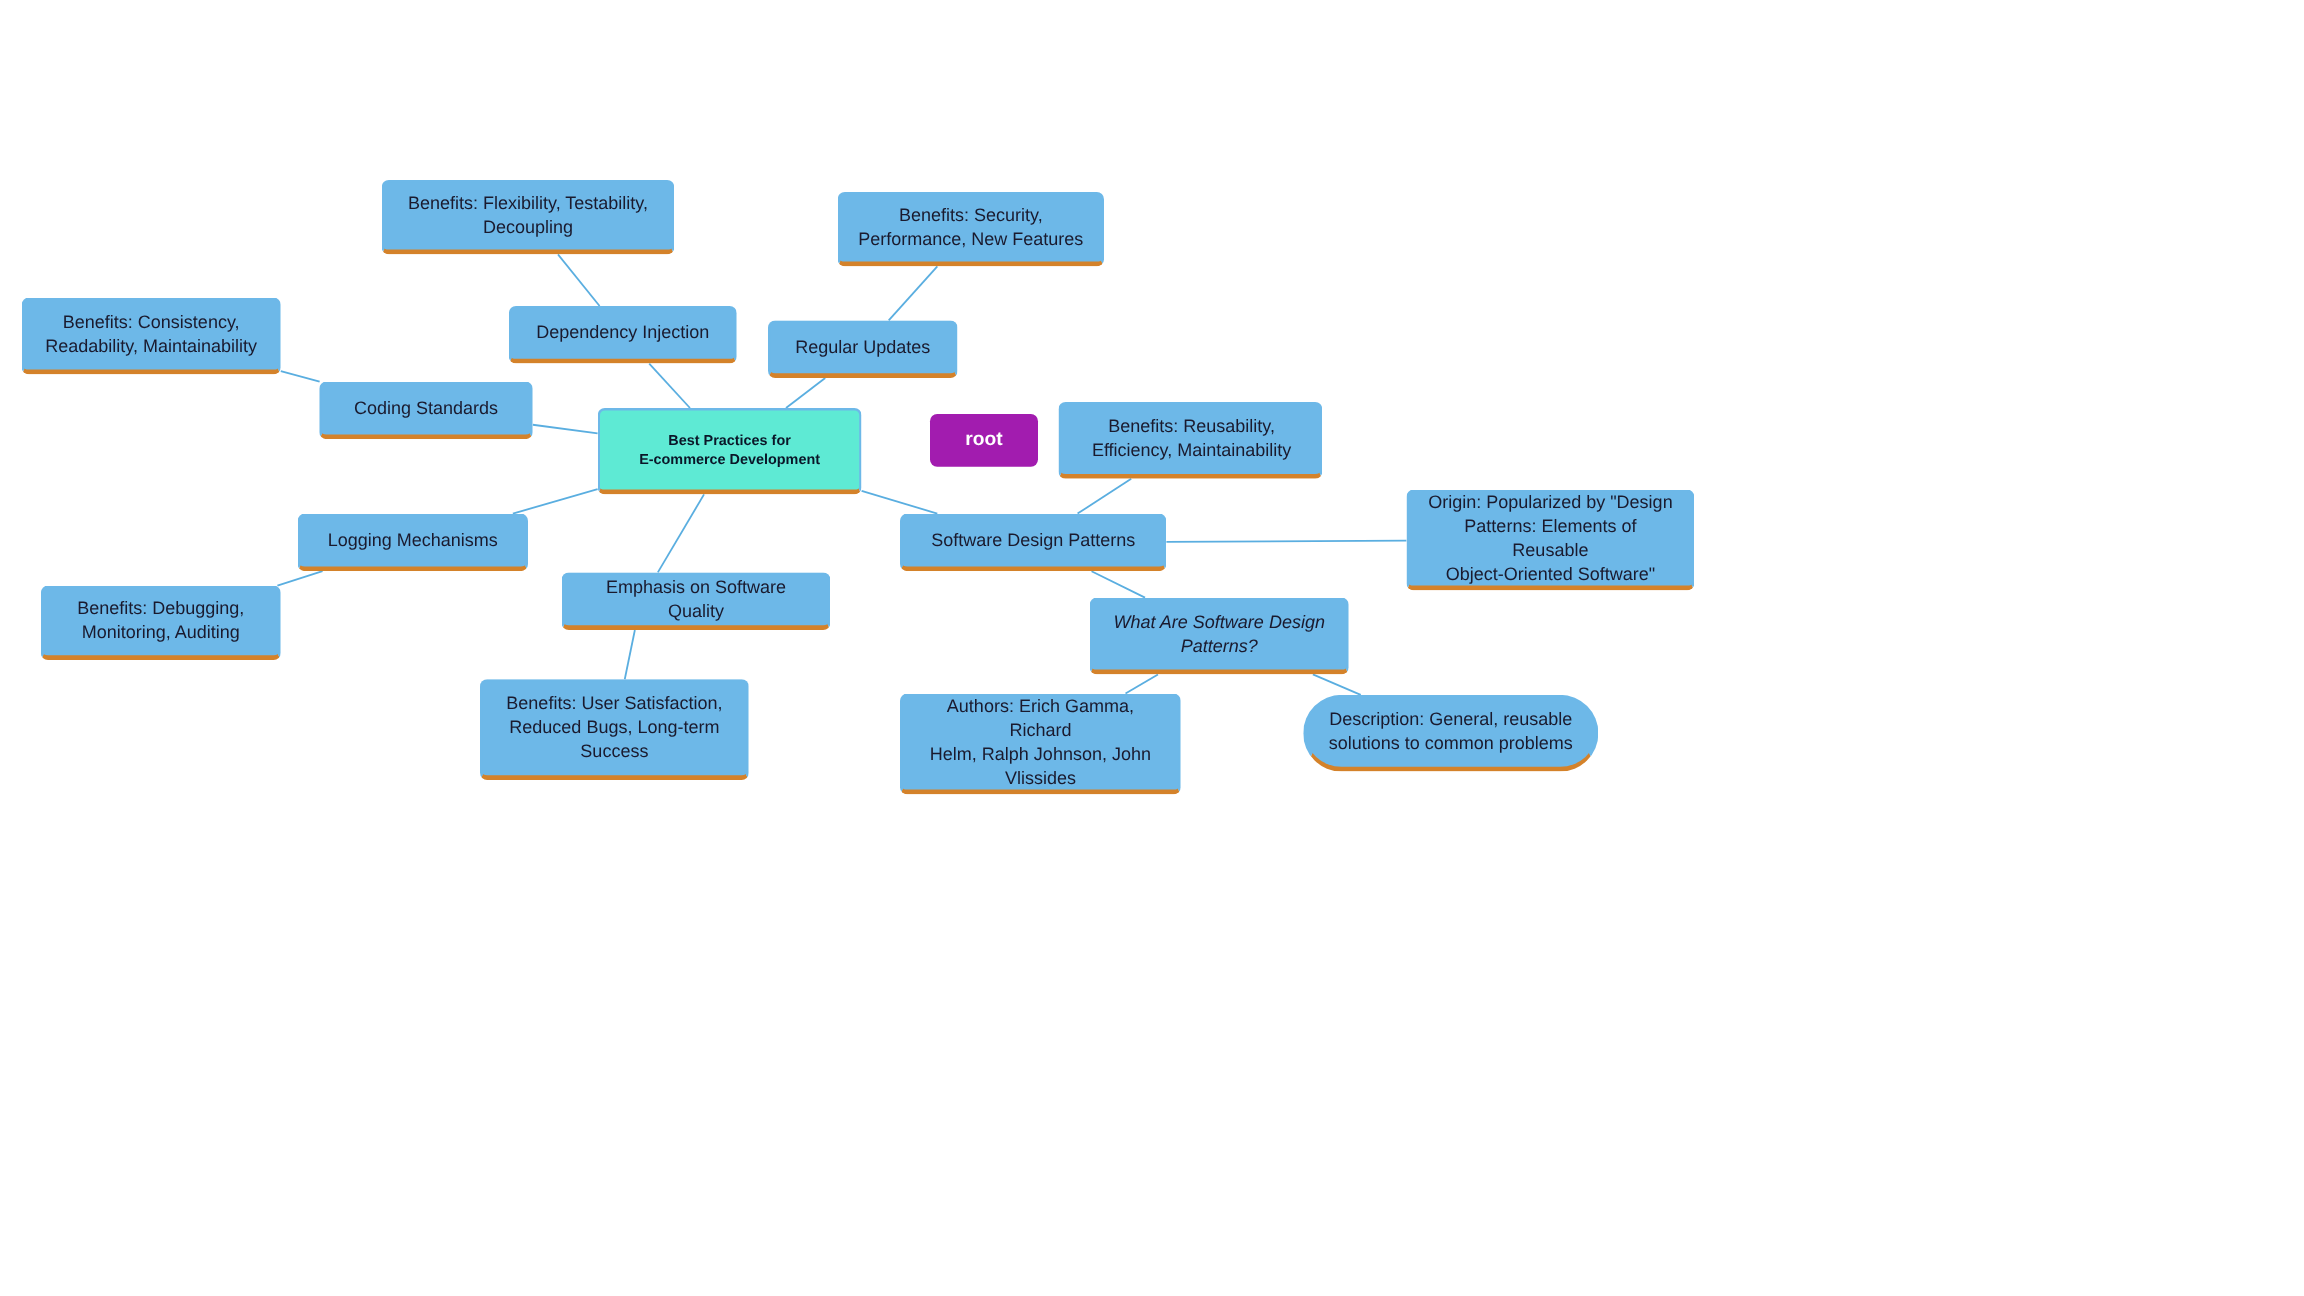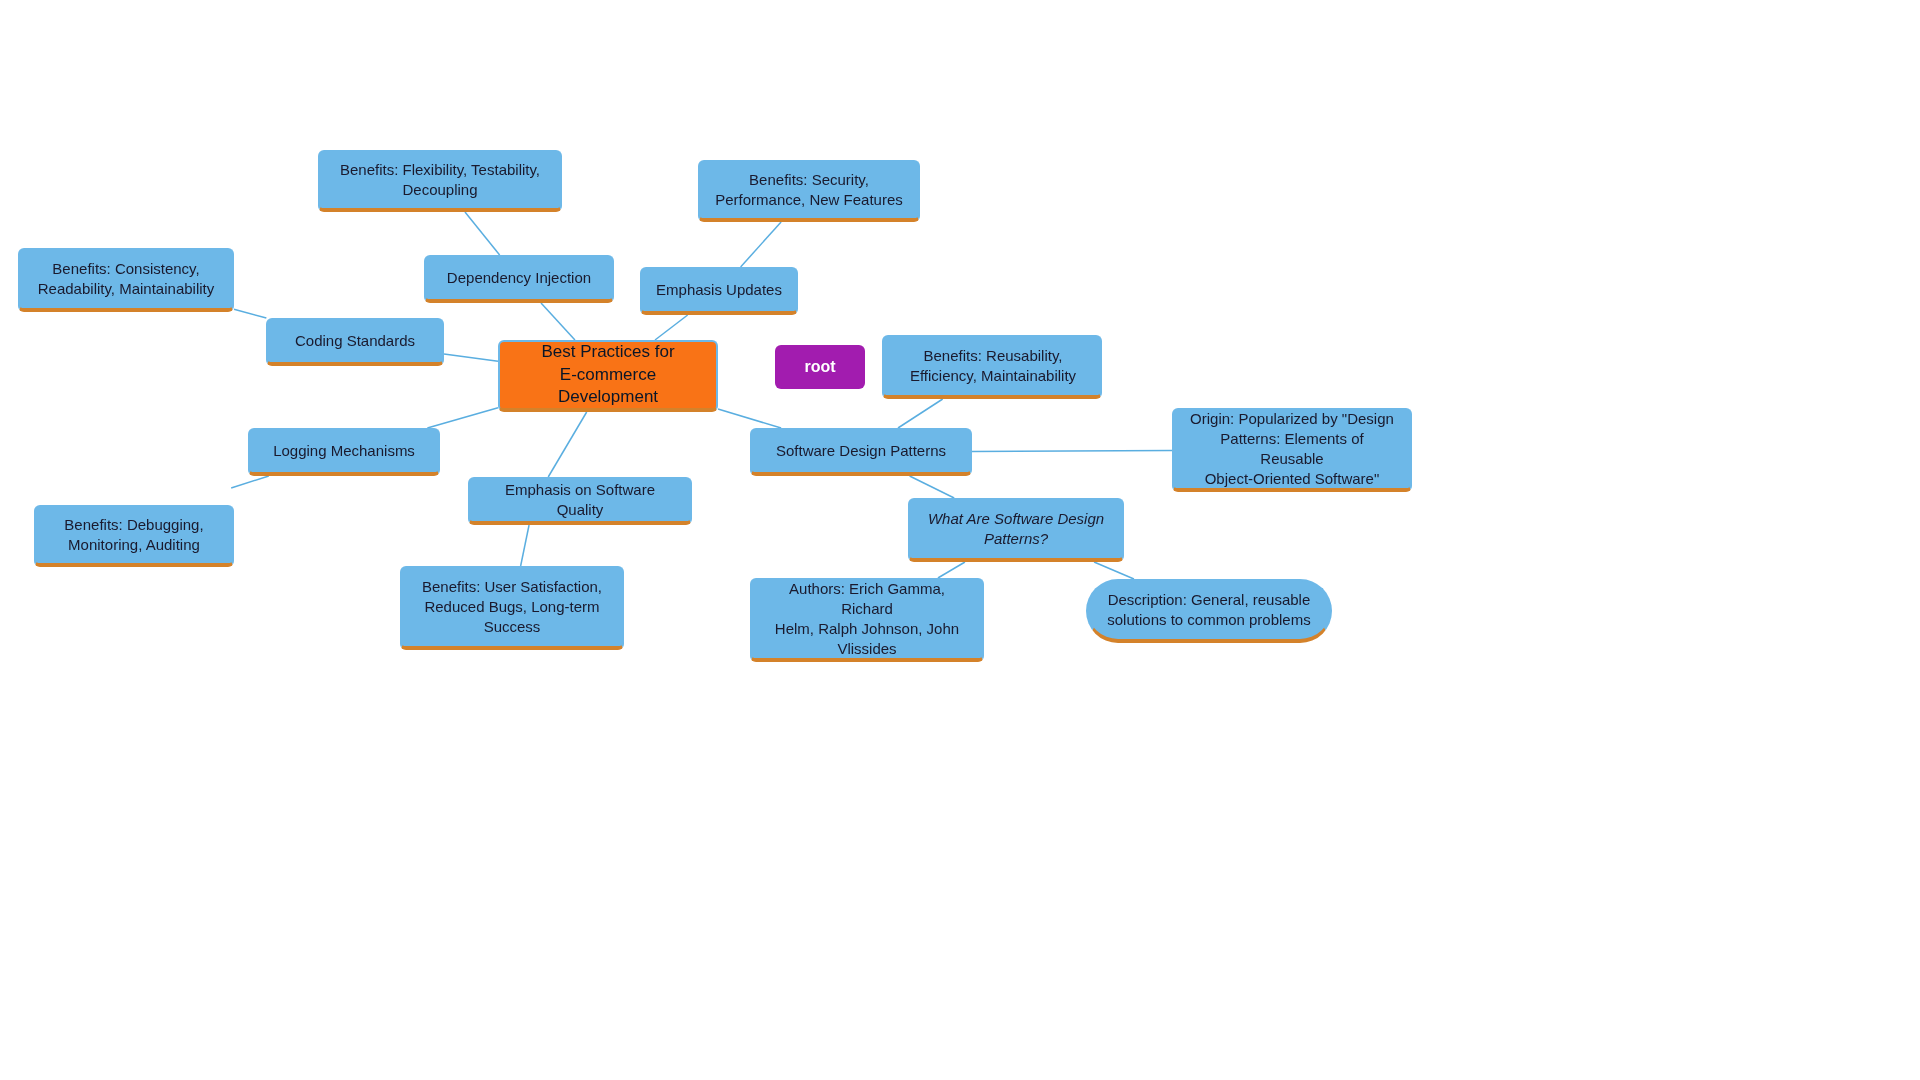--- a/index.html
+++ b/index.html
@@ -41,23 +41,23 @@
     }
     .node.root {
       background: #a21caf;
       color: #ffffff;
       border: none;
       border-radius: 6px;
       font-size: 16px;
       font-weight: 600;
     }
     .node.center {
-      background: #f97316;
-      font-size: 17px;
-      font-weight: 400;
+      background: #5eead4;
+      font-size: 12px;
+      font-weight: 700;
       color: #0a1628;
     }
   </style>
 </head>
 <body>
 
 <div id="canvas">
   <svg class="lines" id="svg-lines">
       <line x1="574.9690721649484" y1="340" x2="541.020618556701" y2="303" stroke="#5aaee0" stroke-width="1.5"></line>
       <line x1="499.6530612244898" y1="255" x2="464.98979591836735" y2="212" stroke="#5aaee0" stroke-width="1.5"></line>
@@ -98,34 +98,34 @@
   </div>
 
   <div class="node" style="left:18px;top:248px;width:216px;height:64px;">
     <span>Benefits: Consistency,<br>Readability, Maintainability</span>
   </div>
 
   <div class="node" style="left:248px;top:428px;width:192px;height:48px;text-align:center;">
     <span>Logging Mechanisms</span>
   </div>
 
-  <div class="node" style="left:34px;top:488px;width:200px;height:62px;margin-top:17px;">
+  <div class="node" style="left:34px;top:488px;width:200px;height:62px;">
     <span>Benefits: Debugging,<br>Monitoring, Auditing</span>
   </div>
 
   <div class="node" style="left:422px;top:477px;width:224px;height:48px;margin-left:46px;">
     <span>Emphasis on Software Quality</span>
   </div>
 
   <div class="node" style="left:400px;top:566px;width:224px;height:84px;">
     <span>Benefits: User Satisfaction,<br>Reduced Bugs, Long-term<br>Success</span>
   </div>
 
   <div class="node" style="left:640px;top:267px;width:158px;height:48px;">
-    <span>Emphasis Updates</span>
+    <span>Regular Updates</span>
   </div>
 
   <div class="node" style="left:698px;top:160px;width:222px;height:62px;">
     <span>Benefits: Security,<br>Performance, New Features</span>
   </div>
 
   <div class="node" style="left:750px;top:428px;width:222px;height:48px;">
     <span>Software Design Patterns</span>
   </div>
 

